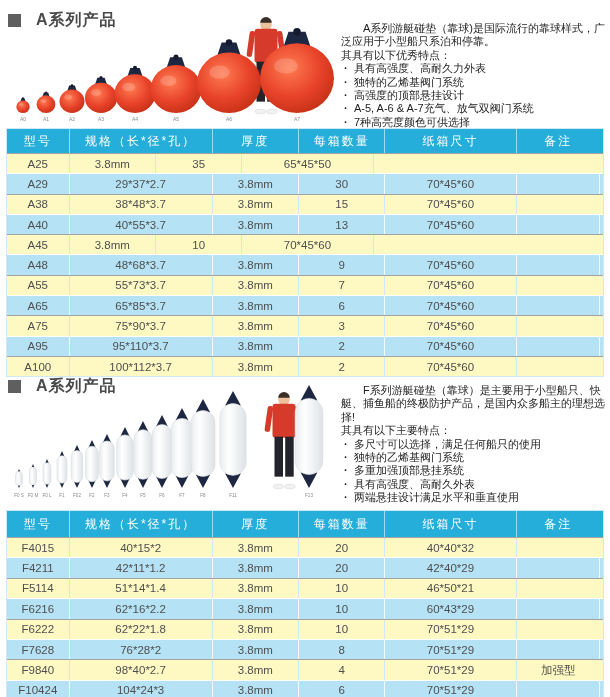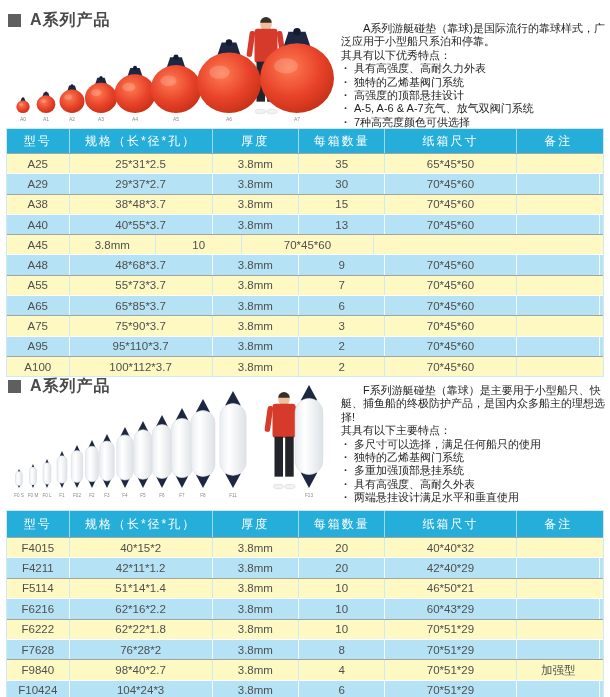--- a/index.html
+++ b/index.html
@@ -1,20 +1,20 @@
 <!DOCTYPE html>
 <html><head>
 <meta charset="utf-8">
 <style>
   html,body{margin:0;padding:0;background:#ffffff;}
   body{font-family:"Liberation Sans","DejaVu Sans",sans-serif;}
   .page{position:relative;width:610px;height:697px;background:#fff;overflow:hidden;}
 
   
-  .section-title{position:absolute;display:flex;align-items:center;gap:9px;
+  .section-title{position:absolute;display:flex;align-items:center;gap:15px;
     font-size:16px;font-weight:bold;color:#4a4a4a;letter-spacing:1px;}
   .square{width:13px;height:13px;background:#5f5f5f;flex:0 0 auto;}
   #title-a{left:8px;top:10px;}
   #title-f{left:8px;top:376px;}
 
   
   .figure{position:absolute;}
   #figure-a{left:4px;top:8px;width:334px;height:118px;}
   #figure-f{left:4px;top:380px;width:336px;height:126px;}
   .figure svg{display:block;}
@@ -156,21 +156,20 @@
       <div class="thead">
         <span class="cell c0">型号</span>
         <span class="cell c1">规格（长*径*孔）</span>
         <span class="cell c2">厚度</span>
         <span class="cell c3">每箱数量</span>
         <span class="cell c4">纸箱尺寸</span>
         <span class="cell c5">备注</span>
       </div>
       <div class="trow">
         <span class="cell c0">A25</span>
-        <span class="cell c1">25*31*2.5</span>
         <span class="cell c2">3.8mm</span>
         <span class="cell c3">35</span>
         <span class="cell c4">65*45*50</span>
         <span class="cell c5"></span>
       </div>
       <div class="trow alt">
         <span class="cell c0">A29</span>
         <span class="cell c1">29*37*2.7</span>
         <span class="cell c2">3.8mm</span>
         <span class="cell c3">30</span>

